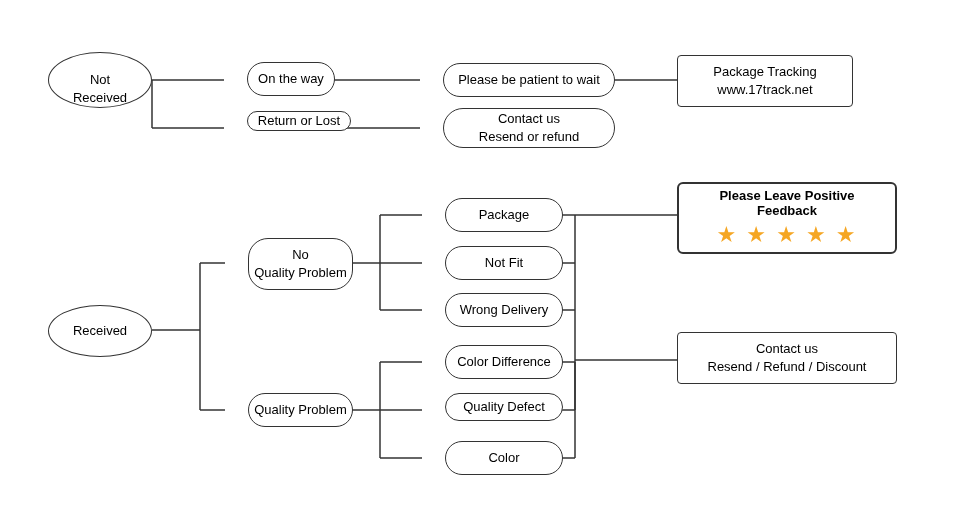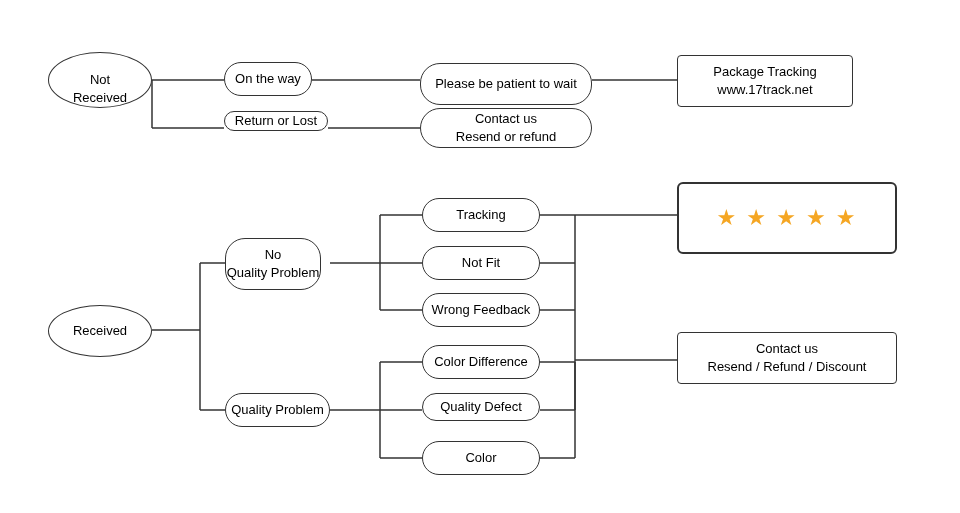--- a/index.html
+++ b/index.html
@@ -28,20 +28,21 @@
       background: #fff;
       border: 1.5px solid #333;
       font-size: 13px;
       line-height: 1.4;
     }
     .ellipse {
       border-radius: 50%;
     }
     .rounded {
       border-radius: 20px;
+      margin-left: 23px;
     }
     .rect {
       border-radius: 4px;
     }
     .feedback-box {
       border: 2px solid #333;
       border-radius: 6px;
       background: #fff;
       text-align: center;
       padding: 6px 10px;
@@ -119,71 +120,72 @@
 </div>
 
 <div class="node rounded" style="left:224px; top:62px; width:88px; height:34px;">
   <span>On the way</span>
 </div>
 
 <div class="node rounded" style="left:224px; top:111px; width:104px; height:20px;">
   <span>Return or Lost</span>
 </div>
 
-<div class="node rounded" style="left:420px; top:63px; width:172px; height:42px;">
+<div class="node rounded" style="left:420px; top:63px; width:172px; height:34px;">
   <span>Please be patient to wait</span>
 </div>
 
 <div class="node rect" style="left:677px; top:55px; width:176px; height:52px;">
   <span style="white-space:pre-line;">Package Tracking
 www.17track.net</span>
 </div>
 
 <div class="node rounded" style="left:420px; top:108px; width:172px; height:40px;">
   <span style="white-space:pre-line; text-align:center;">Contact us
 Resend or refund</span>
 </div>
 
 <div class="node ellipse" style="left:48px; top:305px; width:104px; height:52px;">
   <span>Received</span>
 </div>
 
-<div class="node rounded" style="left:225px; top:238px; width:96px; height:52px;">
+<div class="node rounded" style="left:225px; top:238px; width:105px; height:52px;">
   <span style="white-space:pre-line;">No
 Quality Problem</span>
 </div>
 
 <div class="node rounded" style="left:225px; top:393px; width:105px; height:34px;">
   <span>Quality Problem</span>
 </div>
 
 <div class="node rounded" style="left:422px; top:198px; width:118px; height:34px;">
-  <span>Tracking</span>
+  <span>Package</span>
 </div>
 
 <div class="node rounded" style="left:422px; top:246px; width:118px; height:34px;">
   <span>Not Fit</span>
 </div>
 
 <div class="node rounded" style="left:422px; top:293px; width:118px; height:34px;">
-  <span>Wrong Feedback</span>
+  <span>Wrong Delivery</span>
 </div>
 
 <div class="node rounded" style="left:422px; top:345px; width:118px; height:34px;">
   <span>Color Difference</span>
 </div>
 
 <div class="node rounded" style="left:422px; top:393px; width:118px; height:28px;">
   <span>Quality Defect</span>
 </div>
 
 <div class="node rounded" style="left:422px; top:441px; width:118px; height:34px;">
   <span>Color</span>
 </div>
 
 <div class="feedback-box" style="position:absolute; left:677px; top:182px; width:220px; height:72px; display:flex; flex-direction:column; align-items:center; justify-content:center; gap:4px;">
+  <span style="font-size:13px; font-weight:bold; text-align:center;">Please Leave Positive Feedback</span>
   <span class="stars">★ ★ ★ ★ ★</span>
 </div>
 
 <div class="node rect" style="left:677px; top:332px; width:220px; height:52px;">
   <span style="white-space:pre-line; text-align:center;">Contact us
 Resend / Refund / Discount</span>
 </div>
 
 </body></html>

